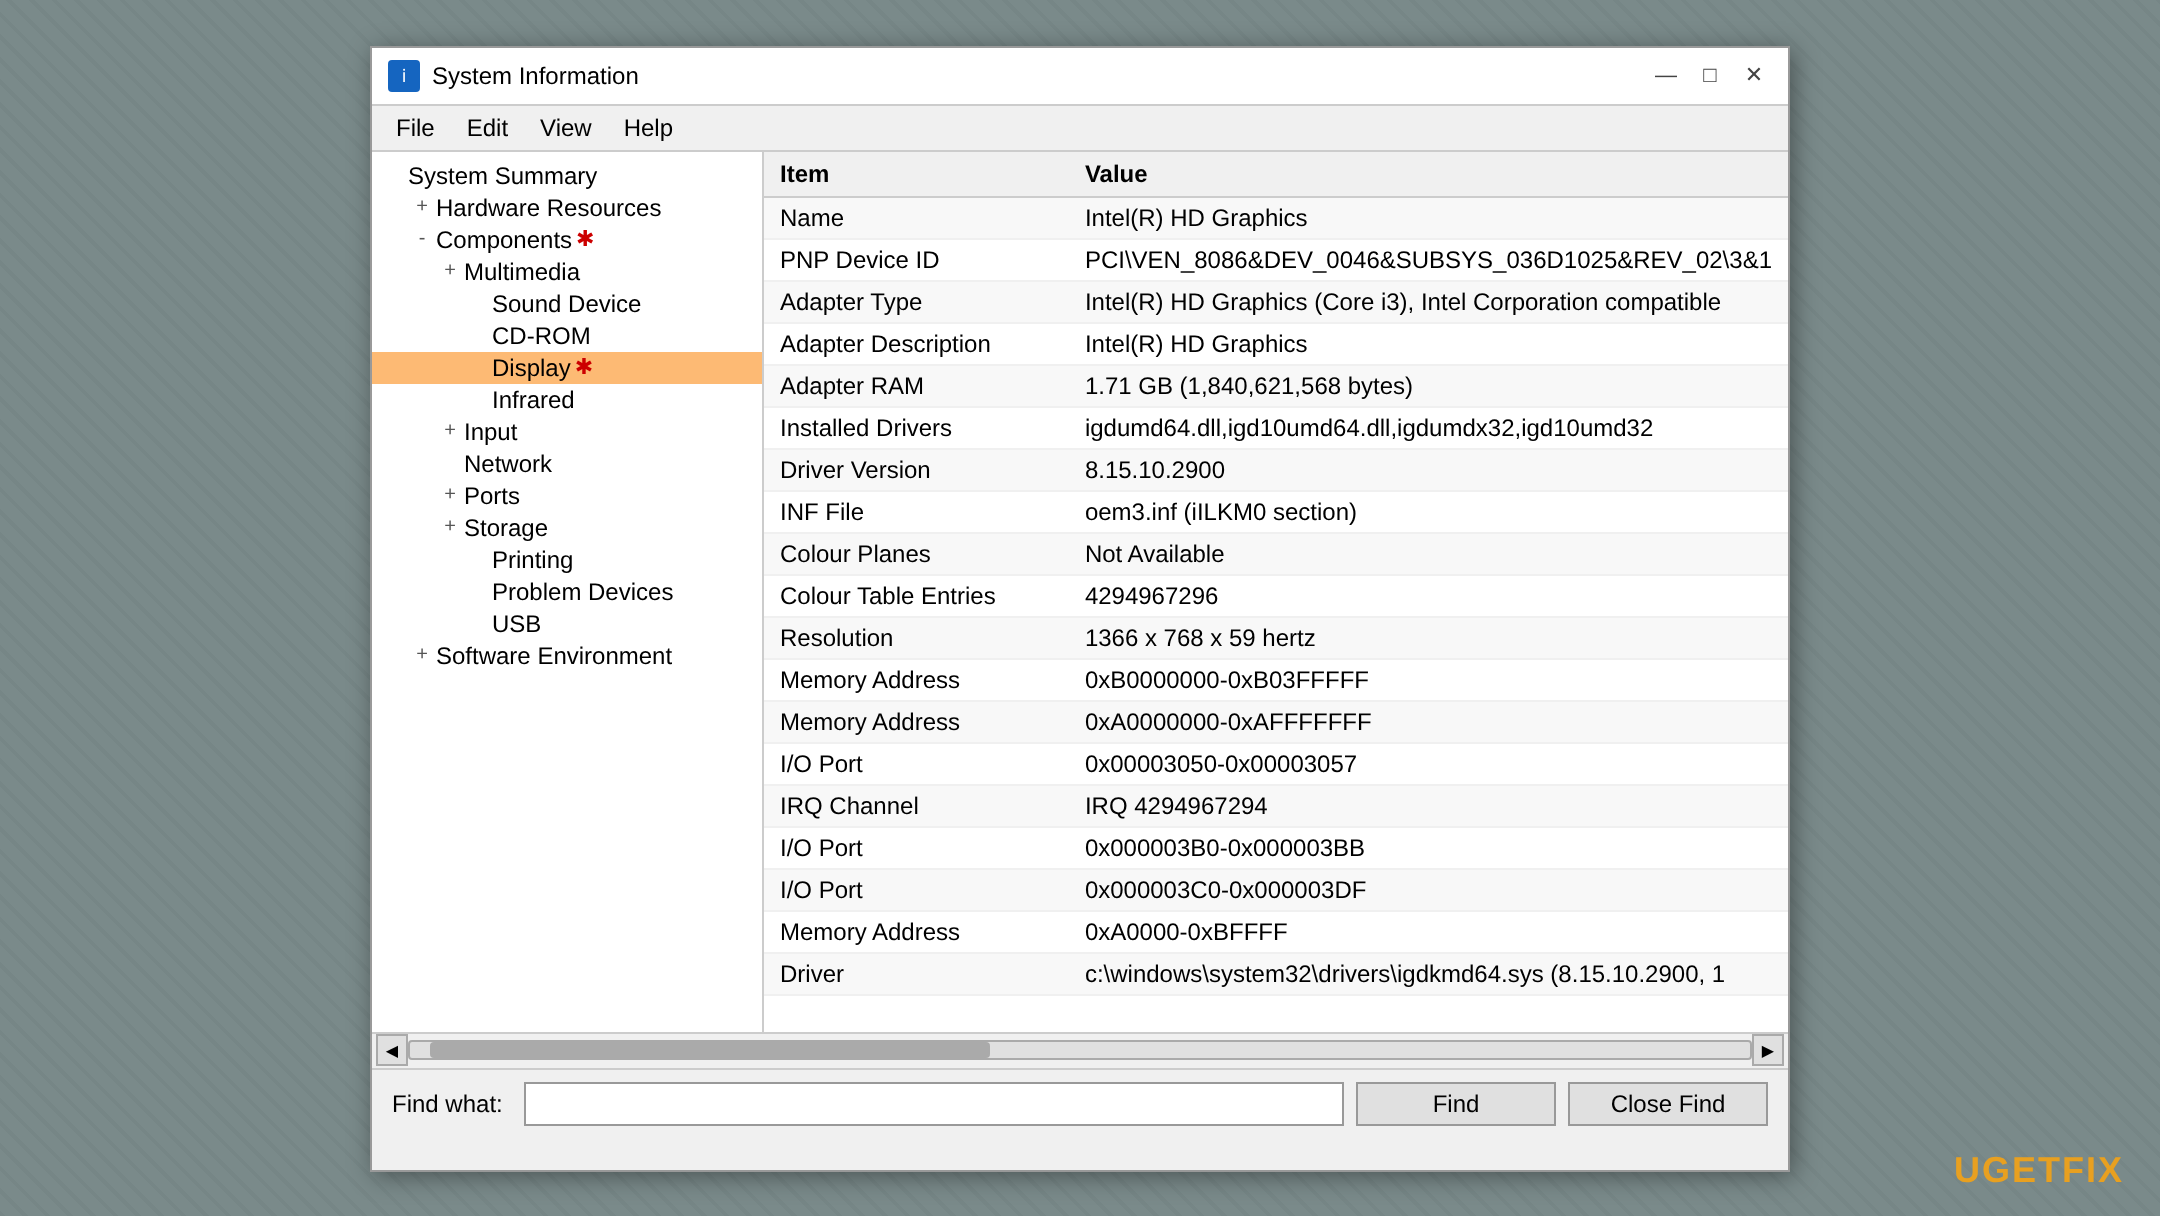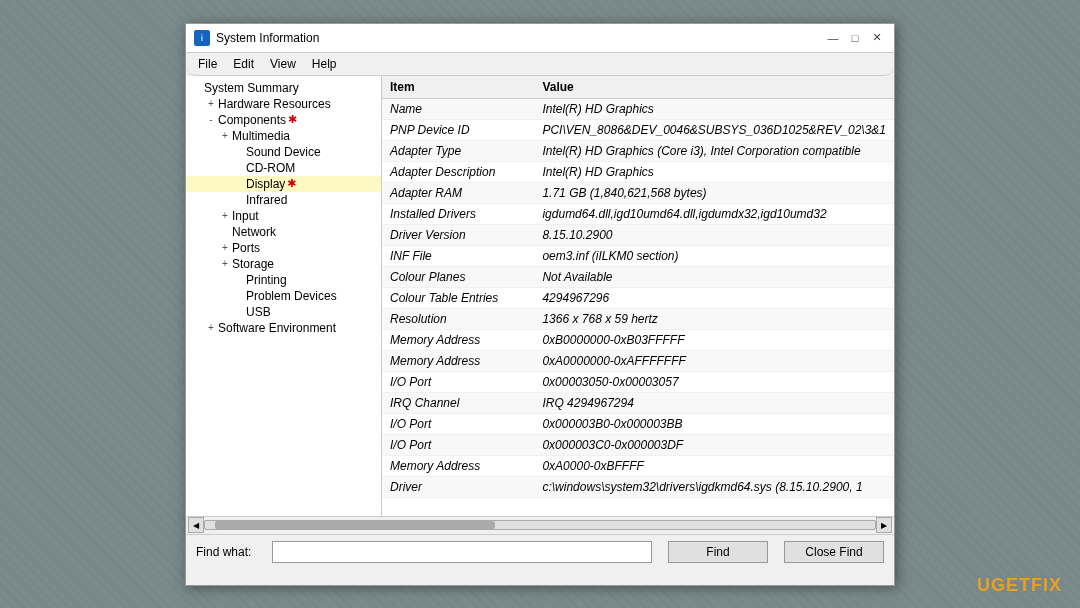--- a/index.html
+++ b/index.html
@@ -80,21 +80,20 @@
       align-items: center;
       justify-content: center;
     }
 
     .menu-bar {
       display: flex;
       gap: 0;
       padding: 2px 4px;
       border-bottom: 1px solid #ccc;
       background: #f0f0f0;
-      border-radius: 10px;
     }
     .menu-item {
       padding: 2px 8px;
       cursor: pointer;
       font-size: 12px;
       color: #000;
     }
 
     .main-content {
       display: flex;
@@ -109,21 +108,21 @@
       padding: 4px 0;
     }
 
     .tree-item {
       display: flex;
       align-items: center;
       padding: 1px 0;
       cursor: pointer;
       white-space: nowrap;
     }
-    .tree-item.selected { background: #fef9c3; }
+    .tree-item.selected { background: #fdba74; }
 
     .tree-indent-0 { padding-left: 4px; }
     .tree-indent-1 { padding-left: 18px; }
     .tree-indent-2 { padding-left: 32px; }
     .tree-indent-3 { padding-left: 46px; }
 
     .expand-icon {
       width: 14px;
       height: 14px;
       display: inline-flex;
@@ -164,21 +163,20 @@
       font-weight: 600;
       font-size: 12px;
       position: sticky;
       top: 0;
     }
     .detail-table tbody tr td {
       padding: 3px 8px;
       font-size: 12px;
       border-bottom: 1px solid #f0f0f0;
       vertical-align: top;
-      font-style: italic;
     }
     .detail-table tbody tr:nth-child(odd) td {
       background: #f8f8f8;
     }
     .detail-table tbody tr:nth-child(even) td {
       background: #fff;
     }
     .col-item { width: 160px; }
     .col-value { }
 
@@ -221,21 +219,21 @@
     }
 
     .footer {
       border-top: 1px solid #ccc;
       background: #f0f0f0;
       padding: 6px 10px;
     }
     .find-row {
       display: flex;
       align-items: center;
-      gap: 16px;
+      gap: 6px;
       margin-bottom: 16px;
     }
     .find-label {
       font-size: 12px;
       min-width: 60px;
     }
     .find-input {
       flex: 1;
       height: 22px;
       border: 1px solid #999;

